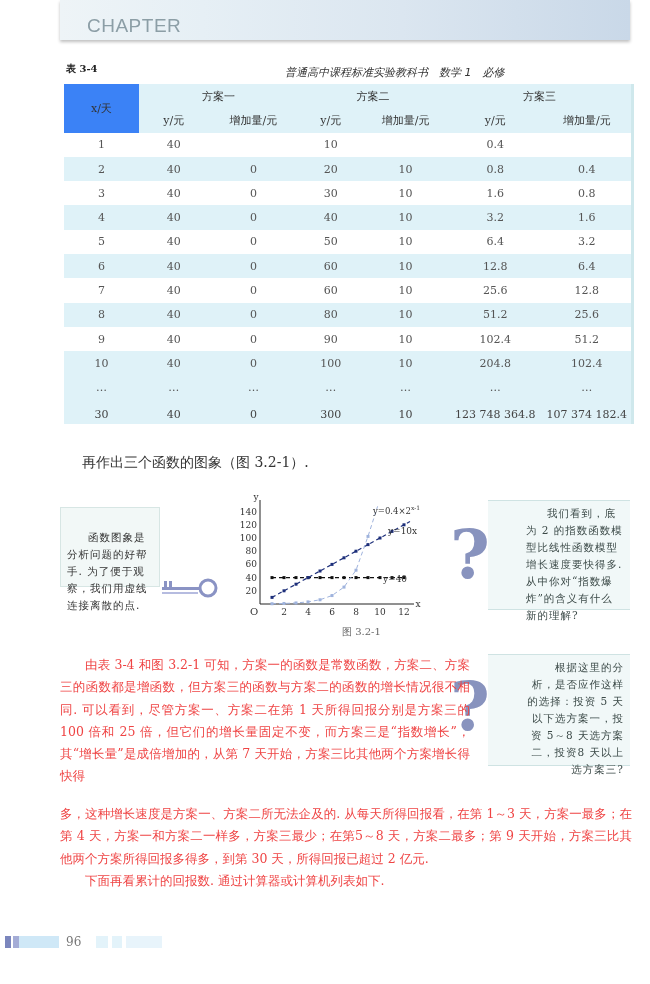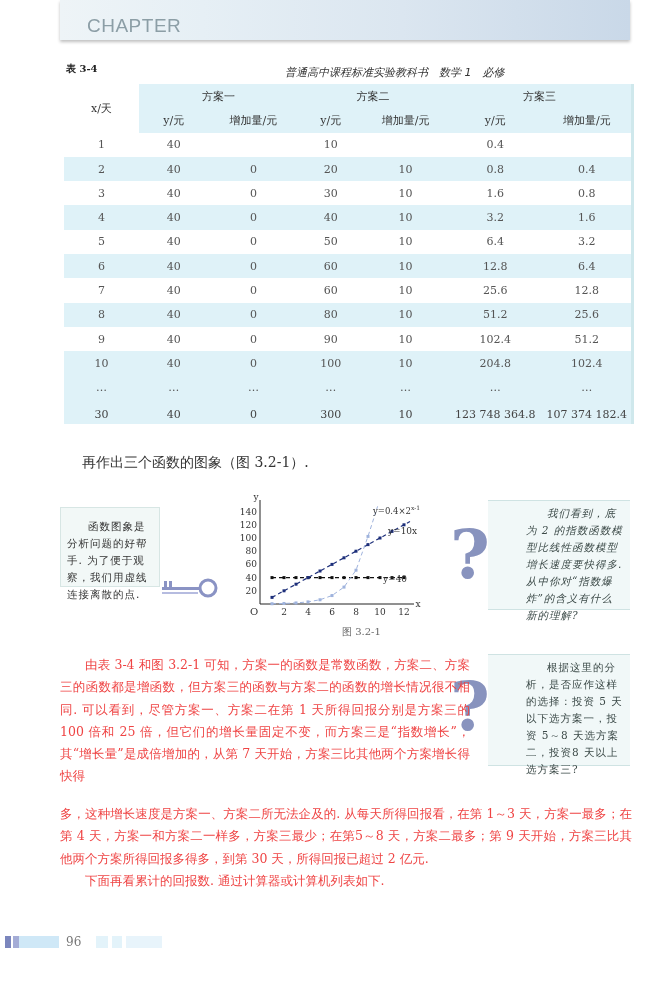--- a/index.html
+++ b/index.html
@@ -39,21 +39,21 @@
   .tbl .xcol { width: 75px; }
   .tbl .lastrow td { color: #444; padding-top: 4px; }
 
   .sentence1 {
     position: absolute; left: 82px; top: 454px; font-size: 14px; color: #333;
   }
 
   .note-left {
     position: absolute; left: 60px; top: 507px; width: 100px; height: 80px;
     background: #f2f8f7; border: 1px solid #d7e6e4;
-    font-size: 10.5px; line-height: 17px; color: #333; padding: 10px 6px;
+    font-size: 10.5px; line-height: 17px; color: #333; padding: 21px 6px;
     text-indent: 2em; letter-spacing: 1px;
   }
   .key-icon { position: absolute; left: 160px; top: 577px; }
 
   .chart { position: absolute; left: 238px; top: 492px; }
 
   .fig-caption {
     position: absolute; left: 322px; top: 625px; font-size: 10px; color: #666; padding-left: 20px;
   }
 
@@ -84,21 +84,21 @@
 <div class="header">
   <span class="chapter">CHAPTER</span>
   <span class="book">普通高中课程标准实验教科书　数学 1　必修</span>
 </div>
 
 <div class="table-label">表 3-4</div>
 
 <table class="tbl">
   <tbody>
       <tr class="hdr1 band">
-    <th class="xcol" rowspan="2" style="background:#ffffff;">x/天</th>
+    <th class="xcol" rowspan="2" style="background:#3b82f6;">x/天</th>
     <th colspan="2">方案一</th>
     <th colspan="2">方案二</th>
     <th colspan="2">方案三</th>
   </tr>
   <tr class="hdr2 band">
     <th style="width:70px">y/元</th>
     <th style="width:90px">增加量/元</th>
     <th style="width:65px">y/元</th>
     <th style="width:85px">增加量/元</th>
     <th style="width:95px">y/元</th>
@@ -284,26 +284,26 @@
     <rect x="116.5" y="76.708" width="3" height="3" fill="#9fb3dd"></rect>
     <rect x="128.5" y="42.916" width="3" height="3" fill="#9fb3dd"></rect>
     <text x="135" y="22" font-size="8.5" fill="#333" text-anchor="start" font-family="DejaVu Serif, serif">y=0.4×2<tspan dy="-4" font-size="6">x-1</tspan></text>
     <text x="150" y="42" font-size="9" fill="#333" text-anchor="start" font-family="DejaVu Serif, serif">y=10x</text>
     <text x="145" y="90" font-size="9" fill="#333" text-anchor="start" font-family="DejaVu Serif, serif">y=40</text>
   </svg>
 
 <div class="fig-caption">图 3.2-1</div>
 
 <div class="note-right">
-  <span style="display:block;padding-left:32px;text-indent:2em;font-style:italic;">我们看到，底为 2 的指数函数模型比线性函数模型增长速度要快得多. 从中你对“指数爆炸”的含义有什么新的理解?</span>
+  <span style="display:block;padding-left:32px;text-indent:2em;">我们看到，底为 2 的指数函数模型比线性函数模型增长速度要快得多. 从中你对“指数爆炸”的含义有什么新的理解?</span>
 </div>
 <div class="qmark" style="left:450px;top:520px;">?</div>
 
 <div class="note-right note-right2">
-  <span style="display:block;padding-left:32px;text-indent:2em;">根据这里的分析，是否应作这样的选择：投资 5 天以下选方案一，投资 5～8 天选方案二，投资8 天以上选方案三?</span>
+  <span style="display:block;padding-left:32px;text-indent:2em;text-align:right;">根据这里的分析，是否应作这样的选择：投资 5 天以下选方案一，投资 5～8 天选方案二，投资8 天以上选方案三?</span>
 </div>
 <div class="qmark" style="left:450px;top:672px;">?</div>
 
 <div class="para indent" style="top:654px;">由表 3-4 和图 3.2-1 可知，方案一的函数是常数函数，方案二、方案三的函数都是增函数，但方案三的函数与方案二的函数的增长情况很不相同. 可以看到，尽管方案一、方案二在第 1 天所得回报分别是方案三的 100 倍和 25 倍，但它们的增长量固定不变，而方案三是“指数增长”，其“增长量”是成倍增加的，从第 7 天开始，方案三比其他两个方案增长得快得</div>
 <div class="para para-full" style="top:788px;">多，这种增长速度是方案一、方案二所无法企及的. 从每天所得回报看，在第 1～3 天，方案一最多；在第 4 天，方案一和方案二一样多，方案三最少；在第5～8 天，方案二最多；第 9 天开始，方案三比其他两个方案所得回报多得多，到第 30 天，所得回报已超过 2 亿元.</div>
 <div class="para para-full indent" style="top:855px;">下面再看累计的回报数. 通过计算器或计算机列表如下.</div>
 
 <div class="footer-bar">
   <span style="width:6px;background:#7b86bd;"></span>
   <span style="width:2px;"></span>

